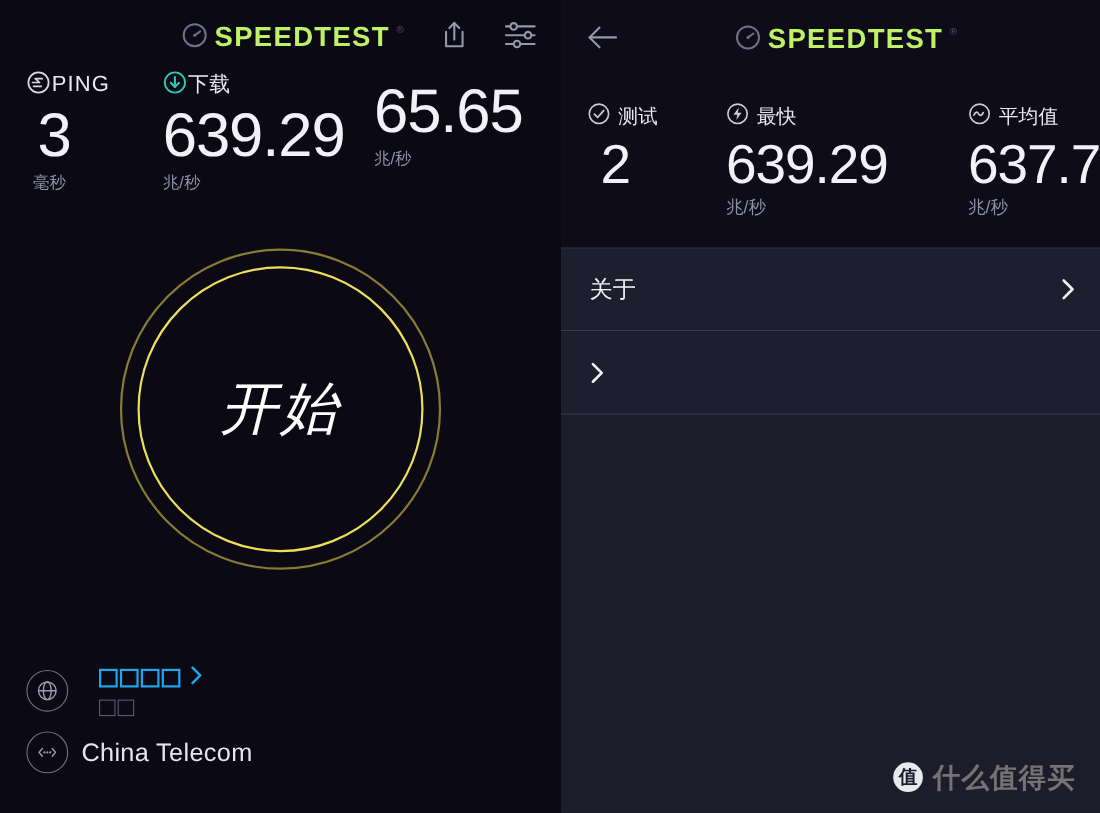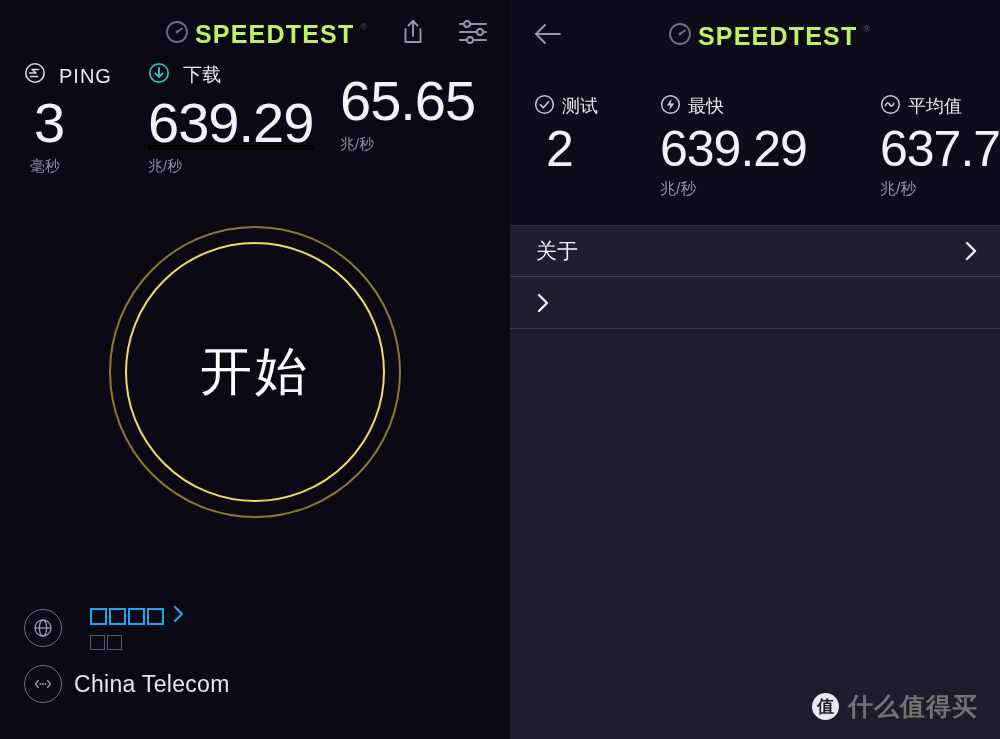--- a/index.html
+++ b/index.html
@@ -53,25 +53,25 @@
   .icon-btn { display: block; cursor: pointer; }
 
   
   .metrics {
     position: absolute;
     top: 66px; left: 0; right: 0;
     display: flex;
   }
   .metric { position: relative; }
   .metric.ping  { width: 140px; padding-left: 24px; }
-  .metric.down  { width: 200px; padding-left: 8px; text-decoration: underline; }
+  .metric.down  { width: 200px; padding-left: 8px; }
   .metric.up    { width: 170px; padding-left: 0px; }
 
   .metric-head {
-    display: flex; align-items: flex-end; gap: 13px;
+    display: flex; align-items: center; gap: 1px;
     height: 22px;
   }
   .metric-label {
     font-size: 19px; color: #e9eaf0; font-weight: 400;
     letter-spacing: .3px;
   }
   .metric-label.latin { font-size: 20px; letter-spacing: 1px; }
   .metric-value {
     font-size: 56px;
     line-height: 1.05;
@@ -83,21 +83,21 @@
   .metric.ping .metric-value { margin-left: 10px; }
   .metric-unit {
     font-size: 15px; color: #8e90a4; margin-top: 4px;
   }
   .metric.ping .metric-unit { margin-left: 6px; }
 
   
   .start-wrap {
     position: absolute;
     left: 109px; top: 226px;
-    width: 292px; height: 292px;
+    width: 292px; height: 292px; font-style: italic;
   }
   .ring-outer {
     position: absolute; inset: 0;
     border-radius: 50%;
     border: 2px solid #8a7b34;
   }
   .ring-inner {
     position: absolute; left: 16px; top: 16px;
     width: 260px; height: 260px;
     border-radius: 50%;
@@ -177,21 +177,21 @@
   }
   .rm.tests .rm-value { margin-left: 12px; }
   .rm-unit { font-size: 16px; color: #8e90a4; margin-top: 3px; }
 
   
   .menu-list {
     position: absolute; left: 0; right: 0; top: 225px;
   }
   .menu-item {
     position: relative;
-    height: 52px;
+    height: 76px;
     display: flex; align-items: center;
     padding: 0 22px 0 26px;
     background: #1e1e2e;
     border-bottom: 1px solid #3a3c4c;
     cursor: pointer;
   }
   .menu-item:first-child { border-top: 1px solid #2b2d3d; }
   .menu-label { font-size: 21px; color: #f0f1f6; flex: 1; }
   .menu-chev { color: #f0f1f6; display: flex; }
 

